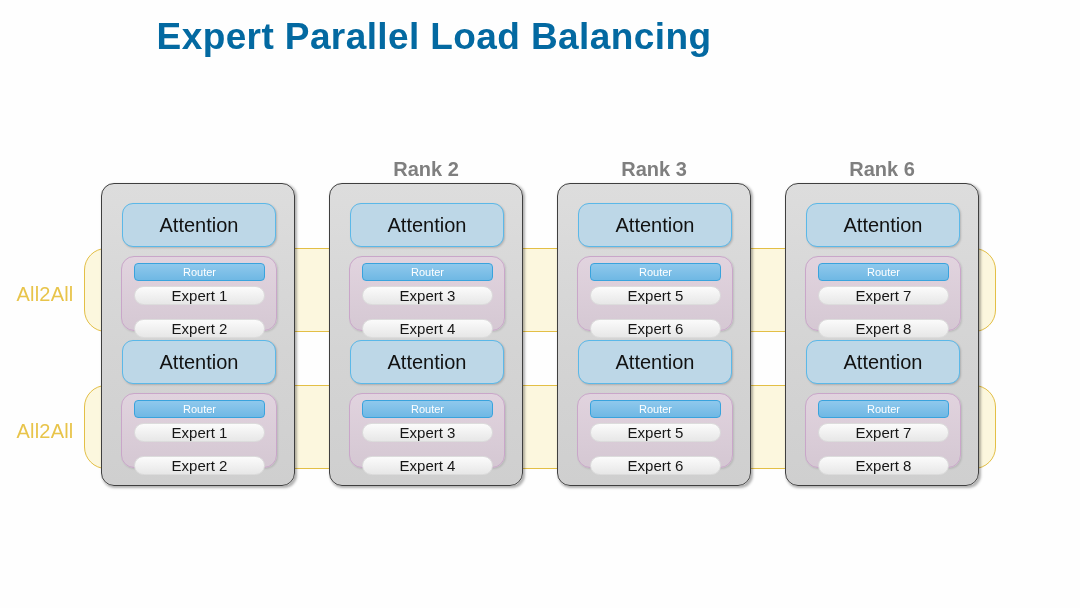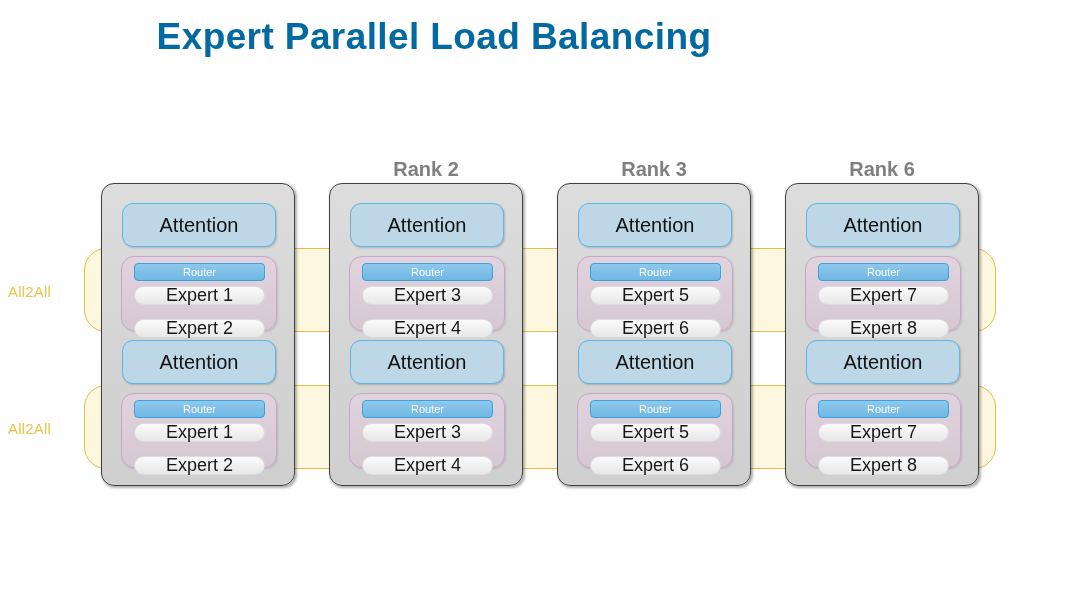--- a/index.html
+++ b/index.html
@@ -48,22 +48,22 @@
     background: rgba(248, 231, 150, 0.30);
     box-sizing: border-box;
   }
   #band-1 { top: 248px; height: 84px; }
   #band-2 { top: 385px; height: 84px; }
 
   .a2a-label {
     position: absolute;
     left: 8px;
     width: 74px;
-    text-align: left;
-    font-size: 15px;
+    text-align: center;
+    font-size: 20px;
     color: #e8c44a;
     font-family: "Liberation Sans", sans-serif;
     letter-spacing: 0.2px;
   }
   #a2a-label-1 { top: 283px; }
   #a2a-label-2 { top: 420px; }
 
   
   .rank-header {
     position: absolute;
@@ -154,21 +154,21 @@
     left: 12px;
     width: 131px;
     height: 19px;
     background: linear-gradient(180deg, #fbfbfb 0%, #f1f1f1 50%, #e7e7e7 100%);
     border: 1px solid #dcdcdc;
     border-radius: 10px;
     box-sizing: border-box;
     display: flex;
     align-items: center;
     justify-content: center;
-    font-size: 18px;
+    font-size: 15px;
     color: #171717;
     font-family: "Liberation Sans", sans-serif;
   }
   .expert-a { top: 29px; }
   .expert-b { top: 62px; }
 </style>
 </head>
 <body>
 
 <div id="slide">

